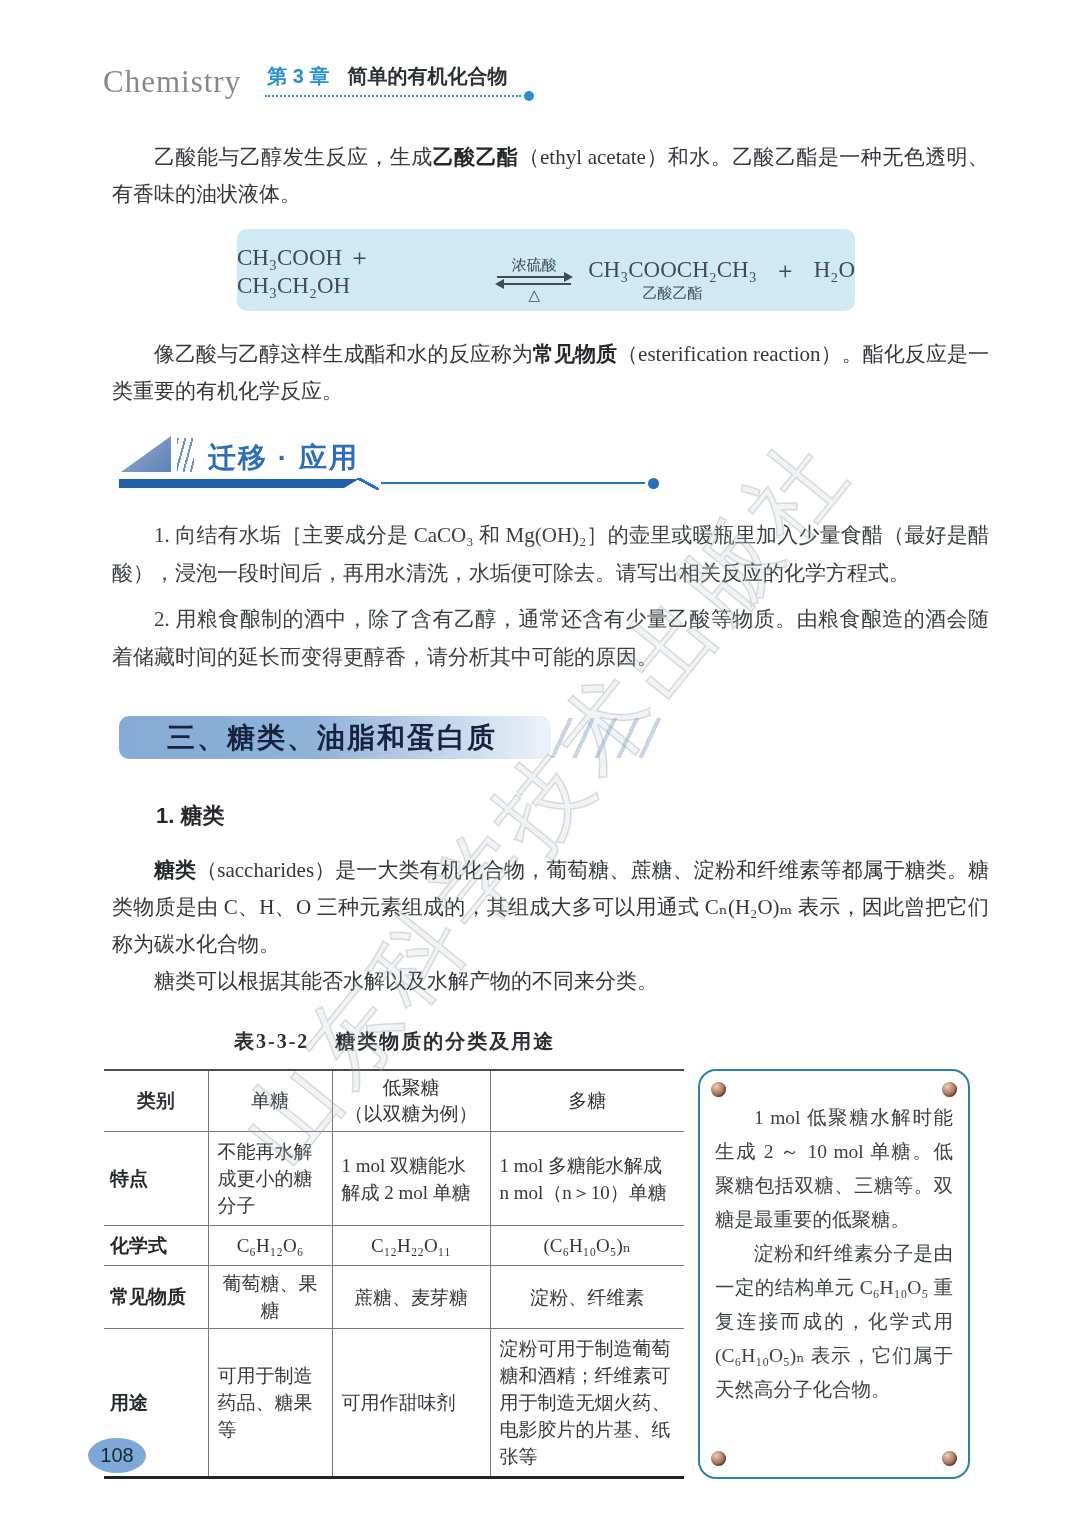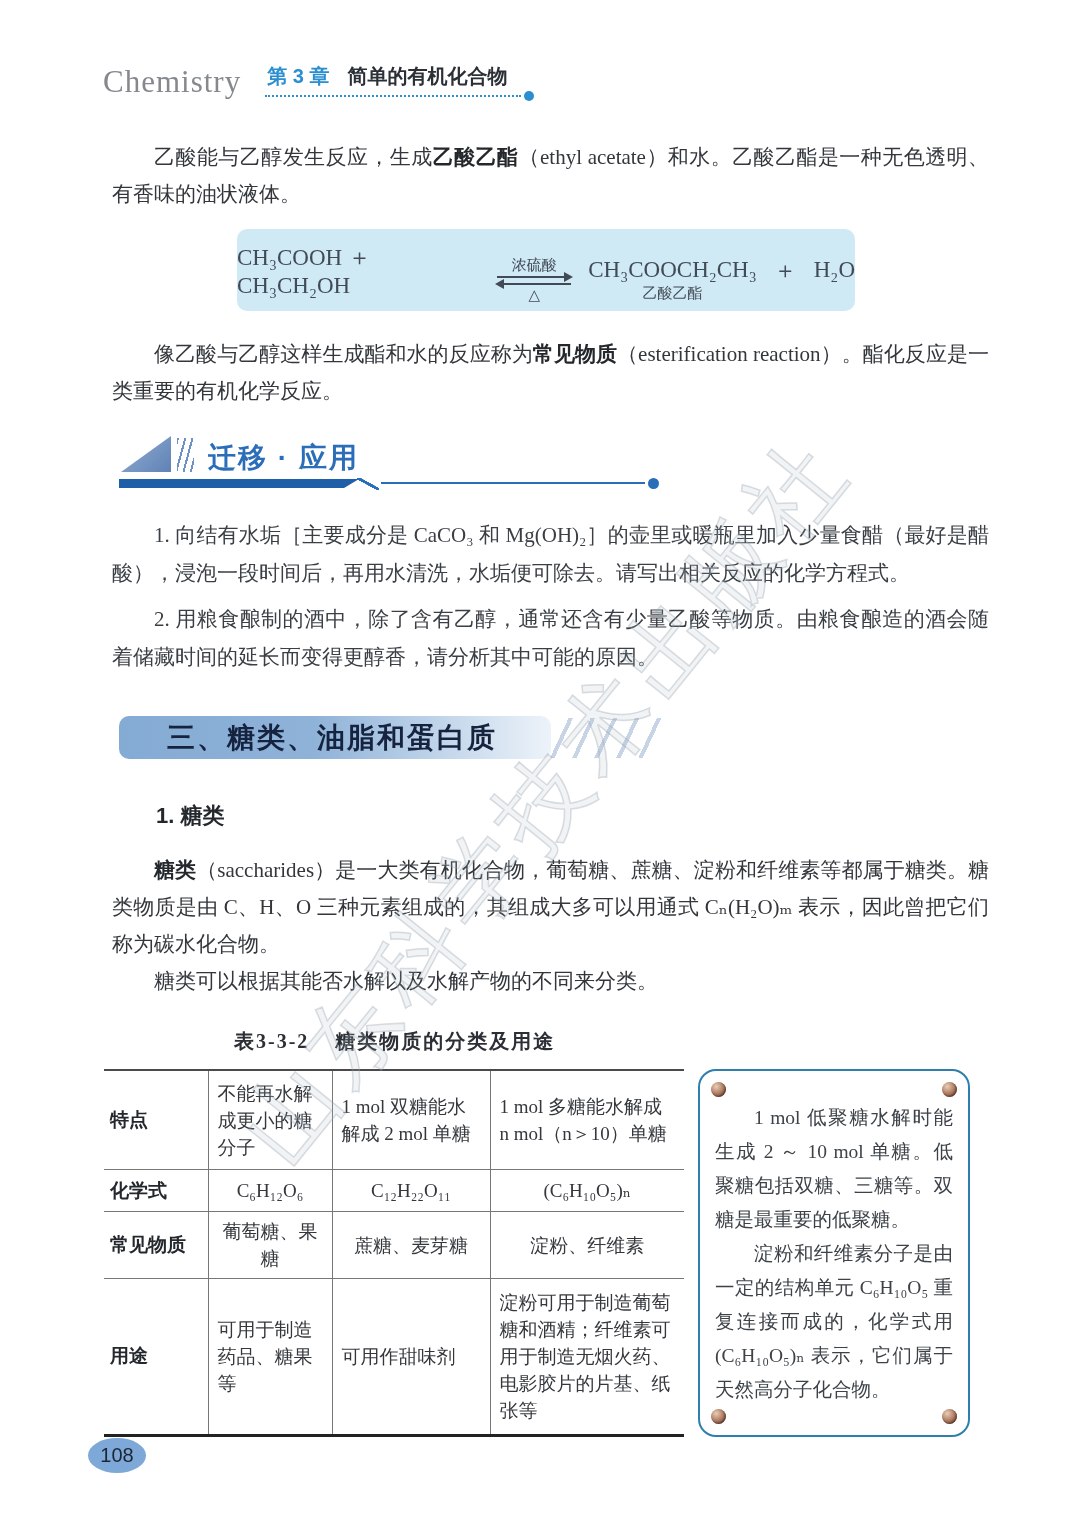--- a/index.html
+++ b/index.html
@@ -210,20 +210,29 @@
     <div class="content-row">
 
       <table>
         <colgroup>
             <col style="width:104px">
             <col style="width:124px">
             <col style="width:158px">
             <col style="width:194px">
           </colgroup>
         <tbody>
+            <tr class="h-row">
+          <th class="rlabel">类别</th>
+          <th>单糖</th>
+          <th>
+            <span class="blk">低聚糖</span>
+            <span class="blk">（以双糖为例）</span>
+          </th>
+          <th>多糖</th>
+        </tr>
         <tr class="r-feature">
           <th class="rlabel">特点</th>
           <td class="left">不能再水解成更小的糖分子</td>
           <td class="left">1 mol 双糖能水解成 2 mol 单糖</td>
           <td class="left">1 mol 多糖能水解成 n mol（n＞10）单糖</td>
         </tr>
         <tr class="r-formula">
           <th class="rlabel">化学式</th>
           <td class="center">C₆H₁₂O₆</td>
           <td class="center">C₁₂H₂₂O₁₁</td>

